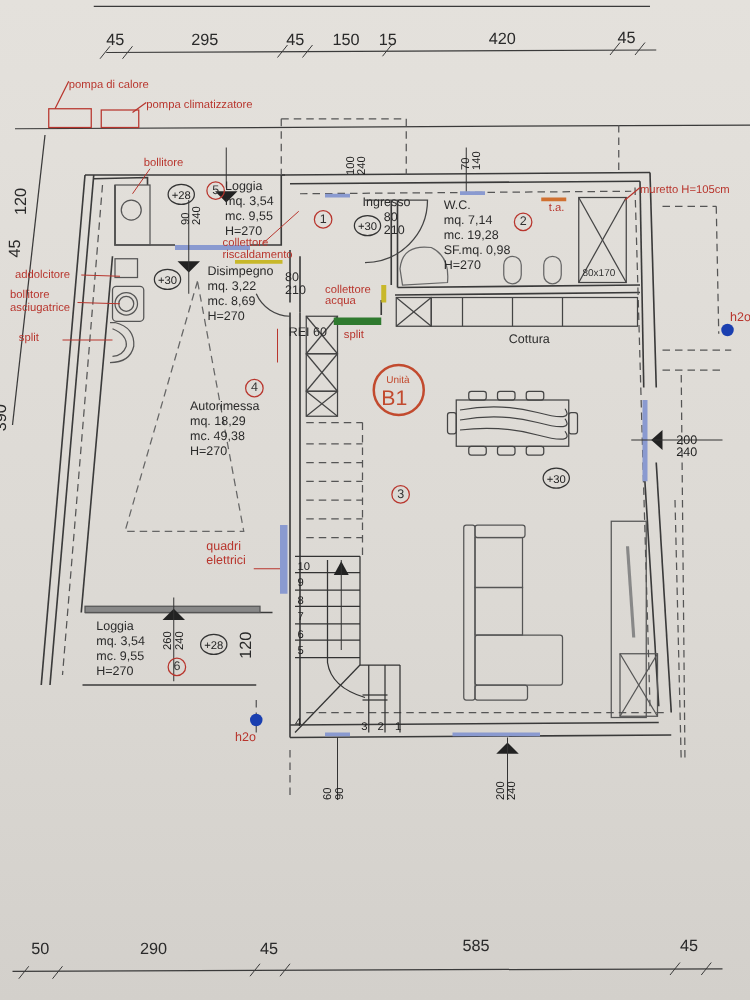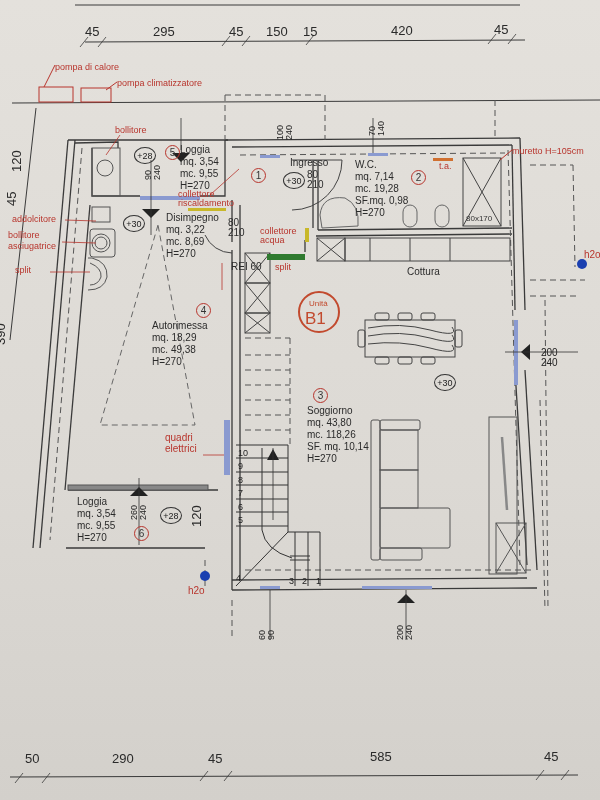--- a/index.html
+++ b/index.html
@@ -352,25 +352,20 @@
 <span class="t" style="left:309px;top:300px;font-size:8px;color:#c24a2e;">Unità</span>
 <span class="t" style="left:305px;top:310px;font-size:17px;color:#c24a2e;">B1</span>
 
 <div class="num" style="left:196px;top:303px;width:13px;height:13px;">4</div>
 <div class="room t" style="left:152px;top:320px;"><span>Autorimessa</span>
 <span>mq. 18,29</span>
 <span>mc. 49,38</span>
 <span>H=270</span></div>
 
 <div class="num" style="left:313px;top:388px;width:13px;height:13px;">3</div>
-<div class="room t" style="left:307px;top:405px;"><span>Soggiorno</span>
-<span>mq. 43,80</span>
-<span>mc. 118,26</span>
-<span>SF. mq. 10,14</span>
-<span>H=270</span></div>
 <div class="circ" style="left:434px;top:374px;width:20px;height:15px;">+30</div>
 <span class="t" style="left:541px;top:348px;font-size:10px;line-height:10px;color:#222;white-space:pre;">200
 240</span>
 
 <span class="t" style="left:238px;top:449px;font-size:9px;color:#222;">10</span>
 <span class="t" style="left:238px;top:462px;font-size:9px;color:#222;">9</span>
 <span class="t" style="left:238px;top:476px;font-size:9px;color:#222;">8</span>
 <span class="t" style="left:238px;top:489px;font-size:9px;color:#222;">7</span>
 <span class="t" style="left:238px;top:503px;font-size:9px;color:#222;">6</span>
 <span class="t" style="left:238px;top:516px;font-size:9px;color:#222;">5</span>

